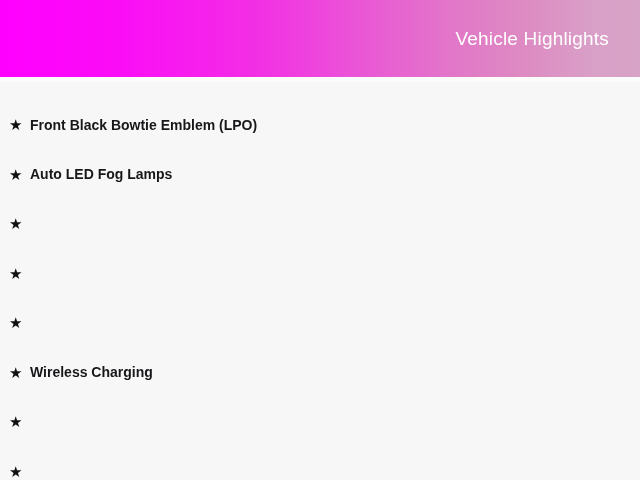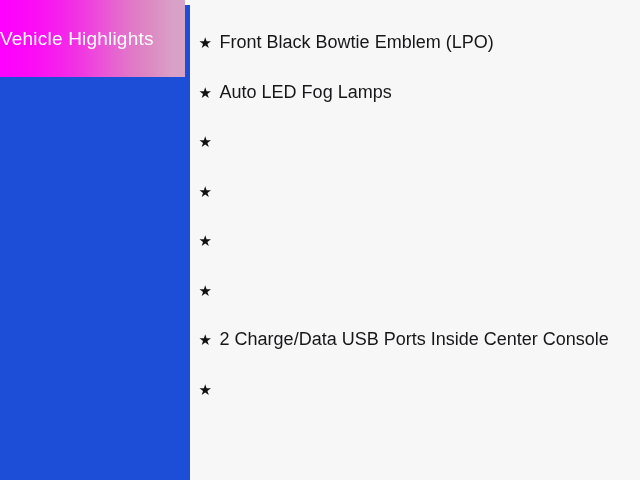--- a/index.html
+++ b/index.html
@@ -11,23 +11,23 @@
     width: 640px;
     height: 480px;
     overflow: hidden;
     font-family: "Liberation Sans", sans-serif;
     background: #f7f7f7;
   }
   #page {
     position: relative;
     width: 640px;
     height: 480px;
-    background: #1d4ed8;
+    background: #fca5a5;
     display: flex;
-    flex-direction: row;
+    flex-direction: column;
   }
   
   #header-banner {
     position: relative;
     width: 640px;
     height: 77px;
     flex: 0 0 77px;
     background: linear-gradient(
       to right,
       #ff00ff 0%,
@@ -85,22 +85,22 @@
     flex: 0 0 auto;
     width: 21px;
     color: #111111;
     font-size: 15px;
     line-height: 1;
     text-align: left;
     user-select: none;
   }
   .highlight-label {
     color: #17171a;
-    font-size: 18px;
-    font-weight: 400;
+    font-size: 14px;
+    font-weight: 700;
     line-height: 1.15;
     white-space: nowrap;
   }
 </style>
 </head>
 <body>
 
 <div id="page">
 
   <div id="header-banner">
@@ -128,25 +128,25 @@
     <li class="highlight-row">
       <span class="bullet-star">★</span>
     </li>
 
     <li class="highlight-row">
       <span class="bullet-star">★</span>
     </li>
 
     <li class="highlight-row">
       <span class="bullet-star">★</span>
+      <span class="highlight-label">Wireless Charging</span>
     </li>
 
     <li class="highlight-row">
       <span class="bullet-star">★</span>
-      <span class="highlight-label">2 Charge/Data USB Ports Inside Center Console</span>
     </li>
 
     <li class="highlight-row">
       <span class="bullet-star">★</span>
     </li>
 
   </ul>
 
 </div>
 

